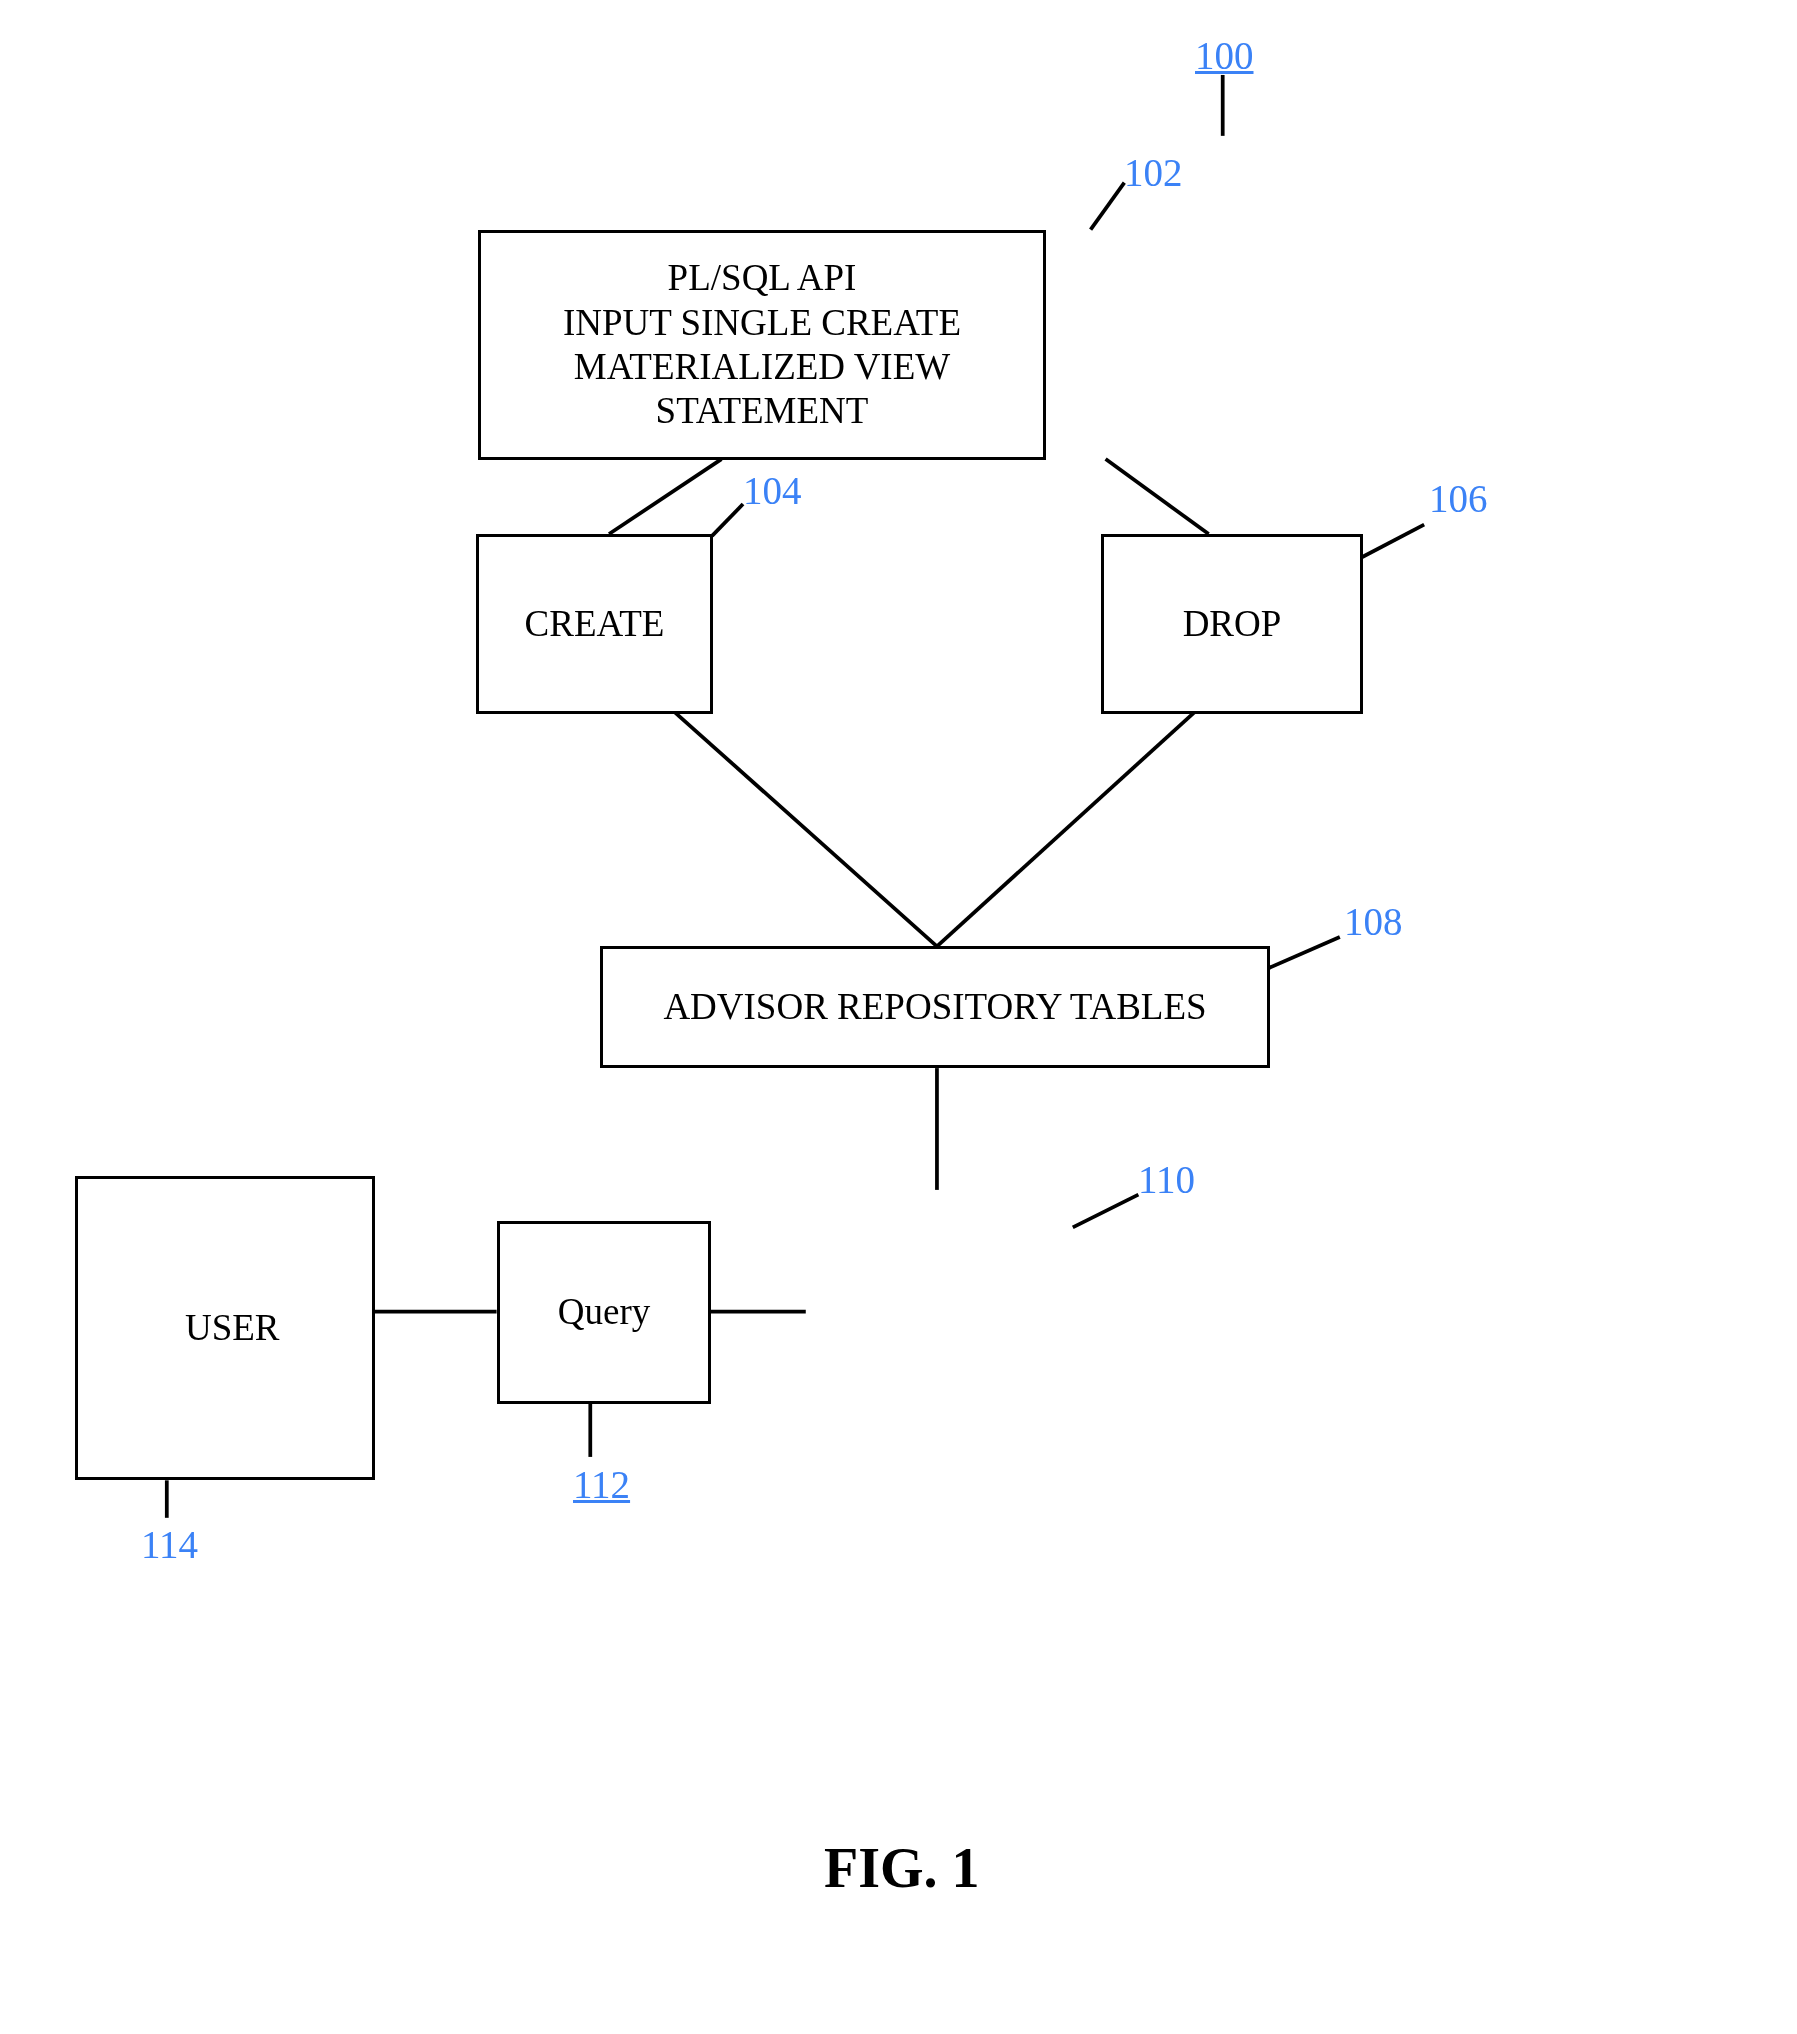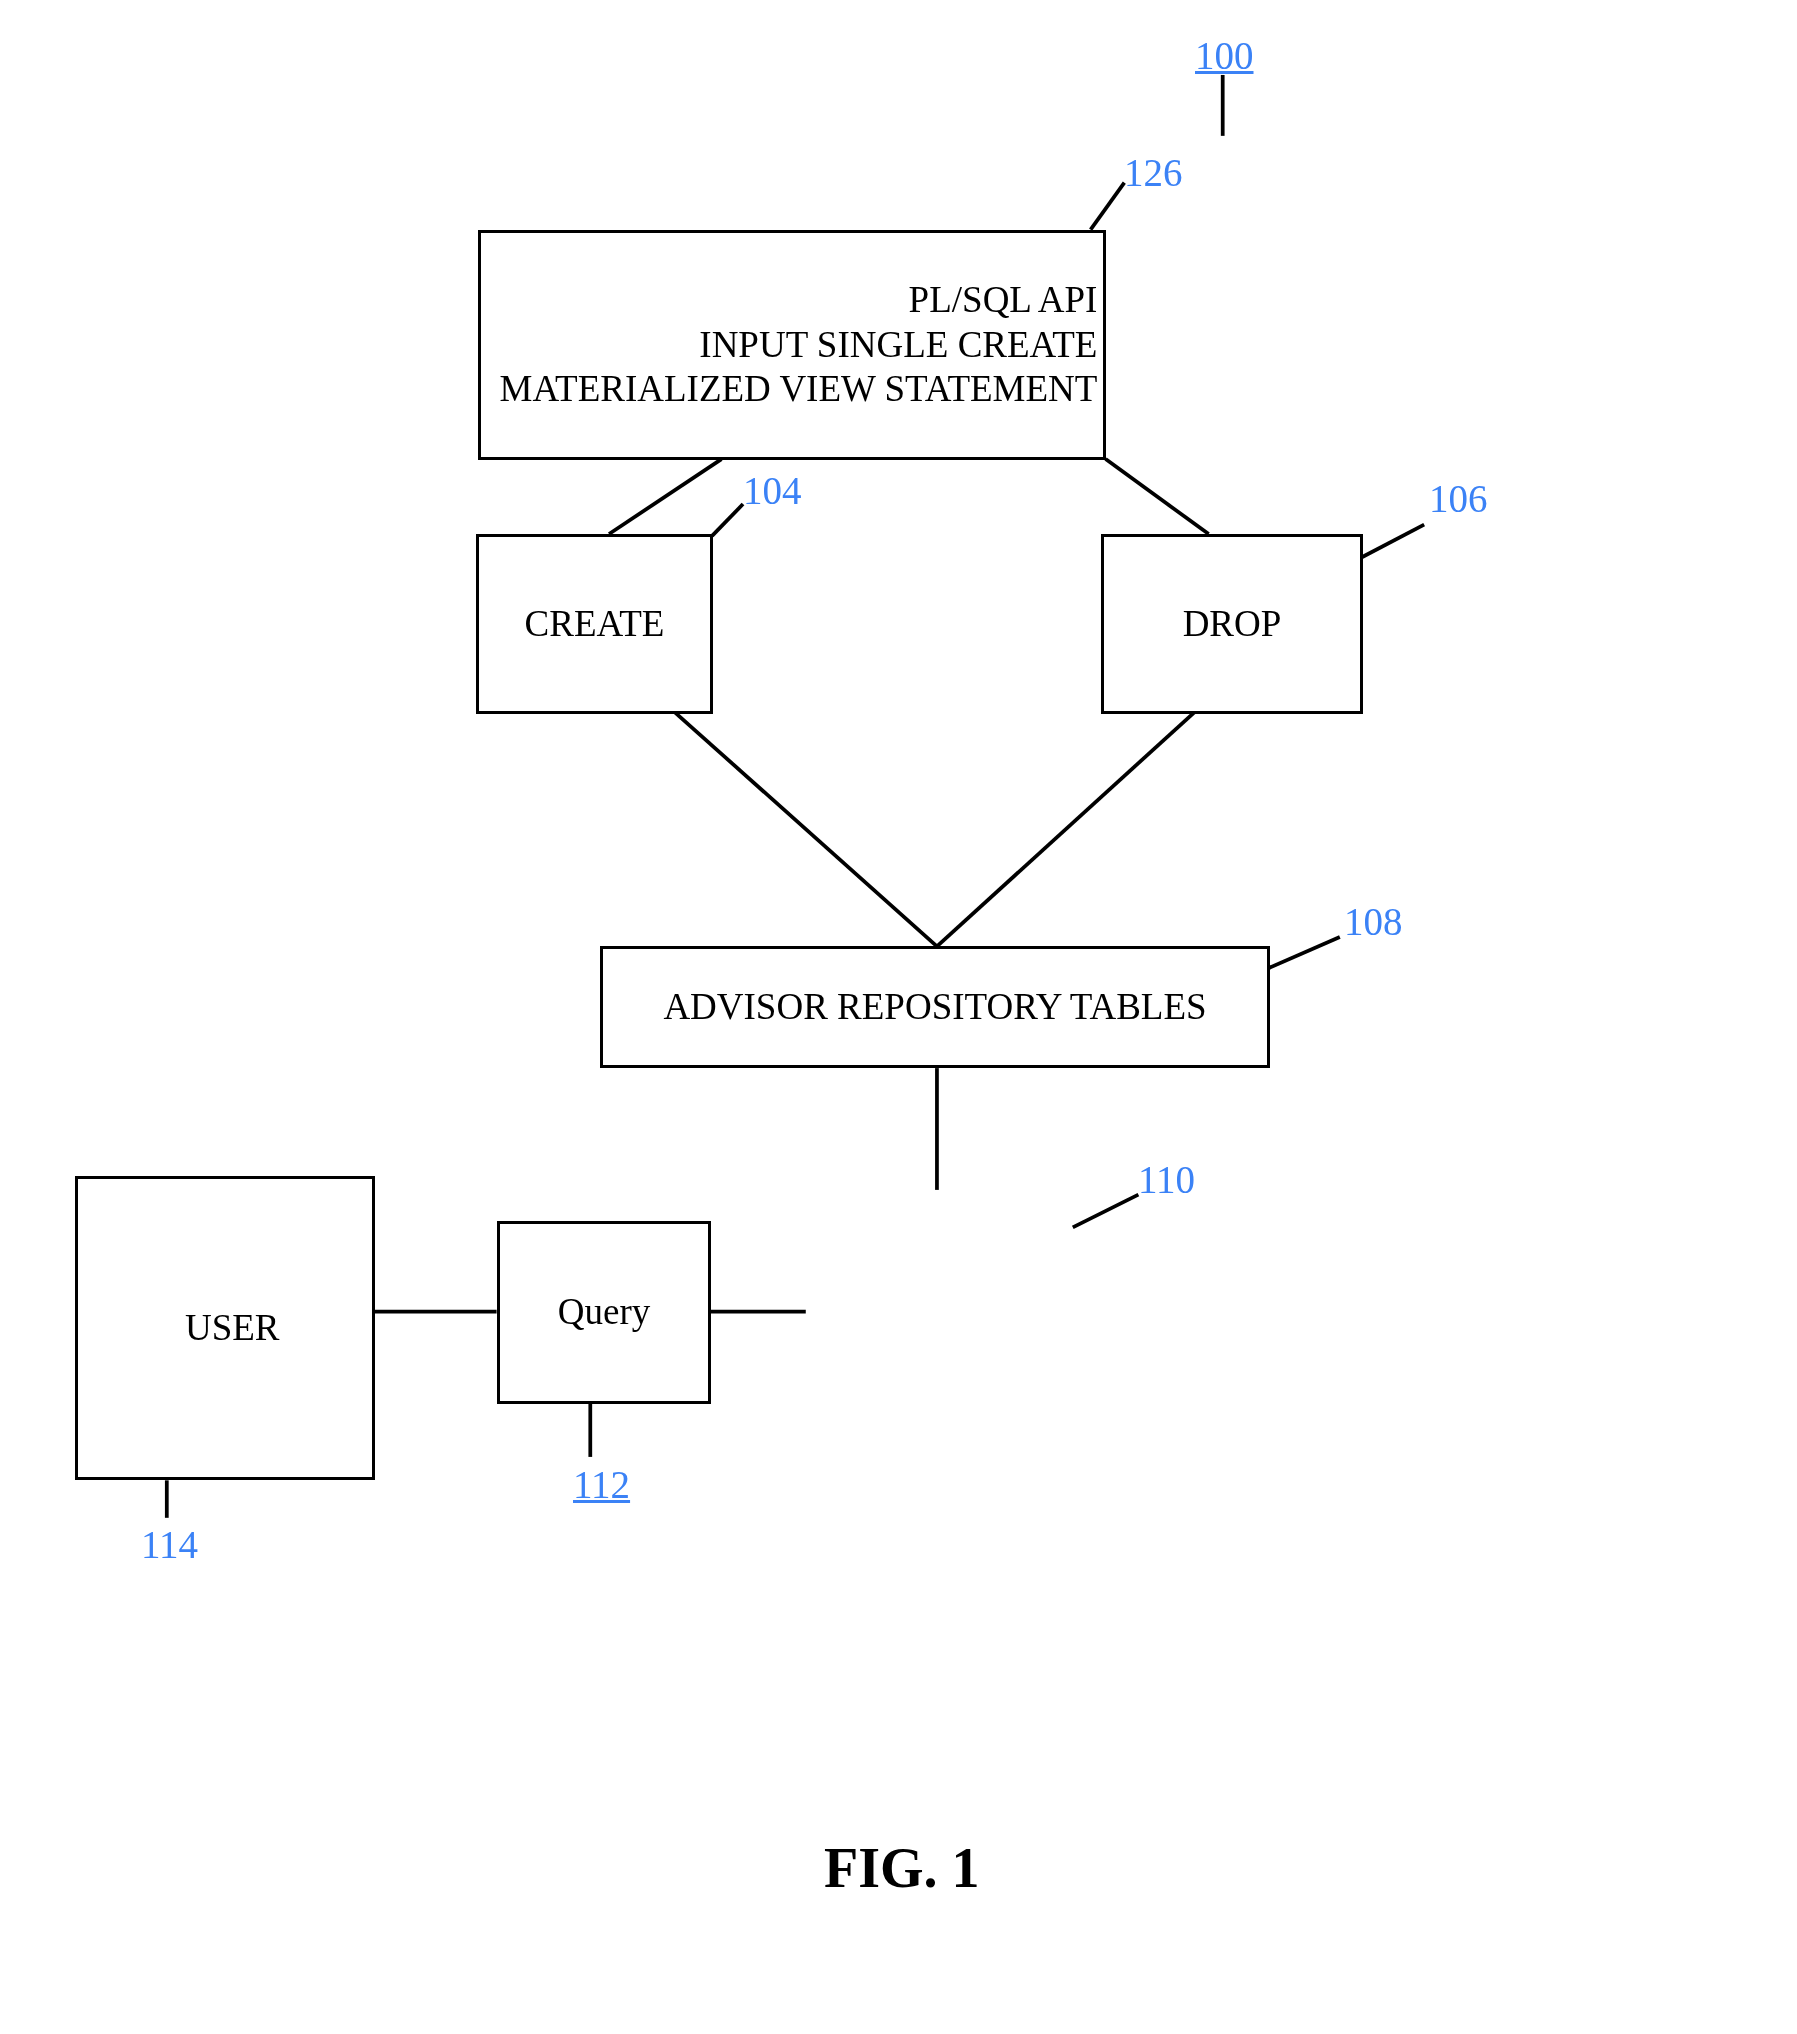--- a/index.html
+++ b/index.html
@@ -82,21 +82,21 @@
 
     <line x1="1350" y1="1035" x2="1430" y2="1000"></line>
 
     <line x1="1145" y1="1310" x2="1215" y2="1275"></line>
 
     <line x1="630" y1="1495" x2="630" y2="1555"></line>
 
     <line x1="178" y1="1580" x2="178" y2="1620"></line>
   </svg>
 
-  <div class="box" style="left:478px; top:230px; width:628px; height:230px;align-items:flex-end;">
+  <div class="box" style="left:478px; top:230px; width:568px; height:230px;">
     <span>PL/SQL API</span>
     <span>INPUT SINGLE CREATE</span>
     <span>MATERIALIZED VIEW STATEMENT</span>
   </div>
 
   <div class="box" style="left:476px; top:534px; width:237px; height:180px;">
     <span>CREATE</span>
   </div>
 
   <div class="box" style="left:600px; top:946px; width:670px; height:122px;">
@@ -110,21 +110,21 @@
 
   <div class="box" style="left:497px; top:1221px; width:214px; height:183px;align-items:center;">
     <span>Query</span>
   </div>
 
   <div class="box" style="left:75px; top:1176px; width:300px; height:304px;padding-left:20px;">
     <span>USER</span>
   </div>
 
   <span class="label u" style="left:1195px; top:33px;">100</span>
-  <span class="label" style="left:1124px; top:150px;">126</span>
+  <span class="label" style="left:1124px; top:150px;">102</span>
   <span class="label" style="left:743px;  top:468px;">104</span>
   <span class="label" style="left:1429px; top:476px;">106</span>
   <span class="label" style="left:1344px; top:899px;">108</span>
   <span class="label" style="left:1138px; top:1157px;">110</span>
   <span class="label u" style="left:565px;  top:1462px;margin-left:8px;">112</span>
   <span class="label" style="left:141px;  top:1522px;">114</span>
 
   <span class="figcap" style="left:824px; top:1836px;">FIG. 1</span>
 </div>
 

